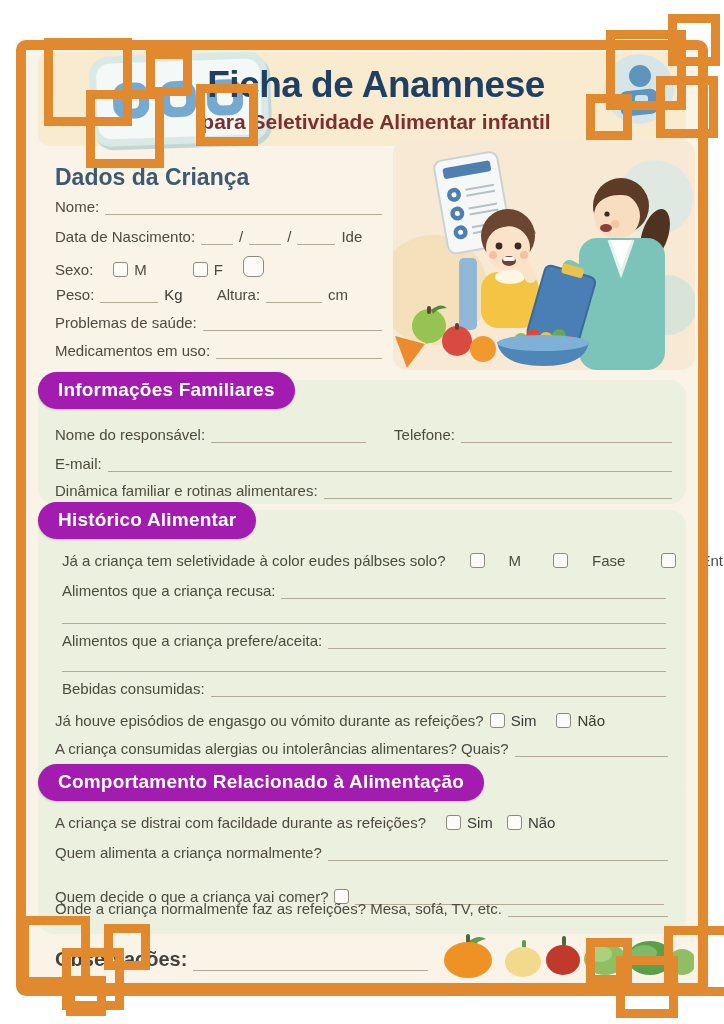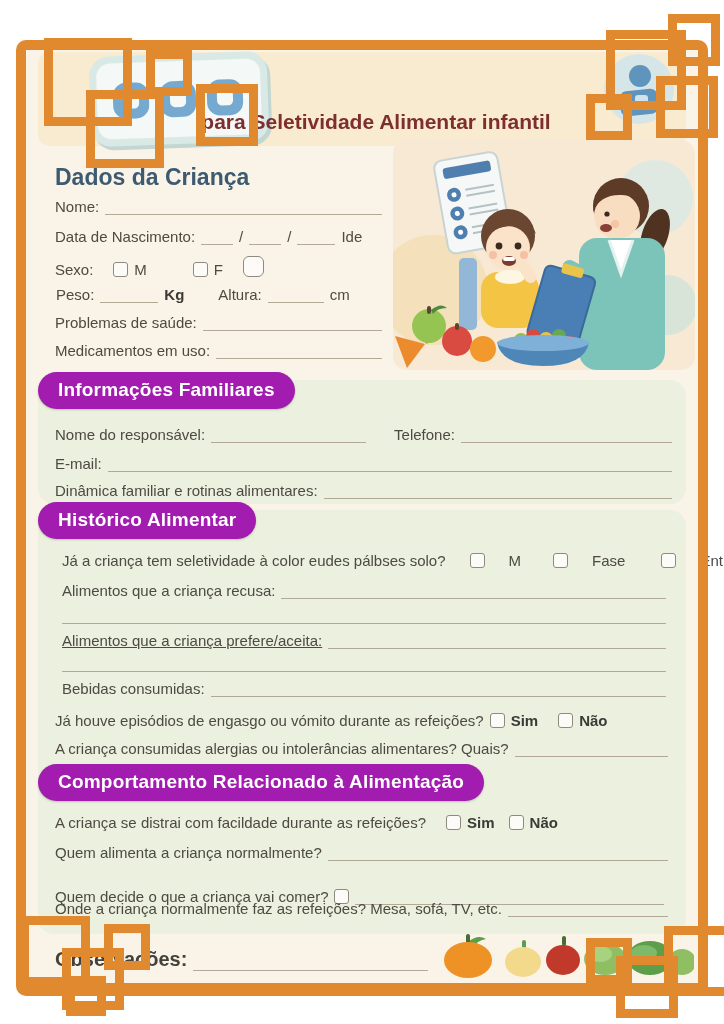--- a/index.html
+++ b/index.html
@@ -36,21 +36,21 @@
   
   .h1{position:absolute;left:29px;top:118px;font-size:23px;font-weight:700;color:#3d5a70;}
   .pill{position:absolute;background:#a21caf;color:#fff;font-weight:700;font-size:19px;line-height:1;
         padding:8px 20px 10px;border-radius:19px;z-index:3;letter-spacing:.2px;
         box-shadow:0 1px 2px rgba(90,110,80,.35);}
   .panel{position:absolute;left:12px;width:648px;background:#ebf0df;border-radius:16px;z-index:2;}
   .inner{position:absolute;background:#faf9f2;border-radius:10px;}
   
   .row{position:absolute;display:flex;align-items:flex-end;gap:6px;font-size:15px;color:#4e4a42;z-index:4;}
   .lbl{white-space:nowrap;font-weight:500;}
-  .b{font-weight:700;color:#3b3a37;}
+  .b{font-weight:400;color:#3b3a37;}
   .line{flex:1 1 auto;border-bottom:1.5px solid #b2a997;height:13px;min-width:18px;}
   .lfix{flex:0 0 auto;}
   .cb{width:15px;height:15px;box-sizing:border-box;border:1.7px solid #8f8a80;border-radius:3px;
       background:#fcfbf7;flex:0 0 auto;margin-bottom:1px;}
   .cb.big{width:21px;height:21px;border-radius:6px;}
   .gap14{margin-left:14px;} .gap22{margin-left:22px;} .gap28{margin-left:28px;}
   .obslbl{font-size:20px;font-weight:700;color:#43413c;white-space:nowrap;}
   .illu{position:absolute;left:367px;top:94px;width:302px;height:230px;z-index:2;}
   .fruitsrow{position:absolute;left:404px;top:886px;width:264px;height:46px;z-index:5;}
 </style>
@@ -60,20 +60,21 @@
 <div class="page">
 
   <div class="hband"></div>
   <div class="cardicon">
     <div class="face">
       <div class="dotbtn"></div>
       <div class="dotbtn"></div>
       <div class="dotbtn"></div>
     </div>
   </div>
+  <div class="title">Ficha de Anamnese</div>
   <div class="subtitle">para Seletividade Alimentar infantil</div>
   <div class="personicon">
     <div class="headp"></div>
     <div class="bodyp"></div>
     <div class="clockp"></div>
   </div>
 
   <div class="h1">Dados da Criança</div>
 
   <div class="row" style="left:29px;right:316px;top:152px;">
@@ -235,21 +236,21 @@
     <span class="cb" style="margin-left:12px;"></span>
     <span class="lbl">Entradlá</span>
   </div>
   <div class="row" style="left:36px;right:32px;top:536px;">
     <span class="lbl">Alimentos que a criança recusa:</span>
     <span class="line"></span>
   </div>
   <div class="row" style="left:36px;right:32px;top:564px;">
     <span class="line"></span>
   </div>
-  <div class="row" style="left:36px;right:32px;top:586px;text-decoration:underline;">
+  <div class="row" style="left:36px;right:32px;top:586px;">
     <span class="lbl">Alimentos que a criança prefere/aceita:</span>
     <span class="line"></span>
   </div>
   <div class="row" style="left:36px;right:32px;top:612px;">
     <span class="line"></span>
   </div>
   <div class="row" style="left:36px;right:32px;top:634px;">
     <span class="lbl">Bebidas consumidas:</span>
     <span class="line"></span>
   </div>

